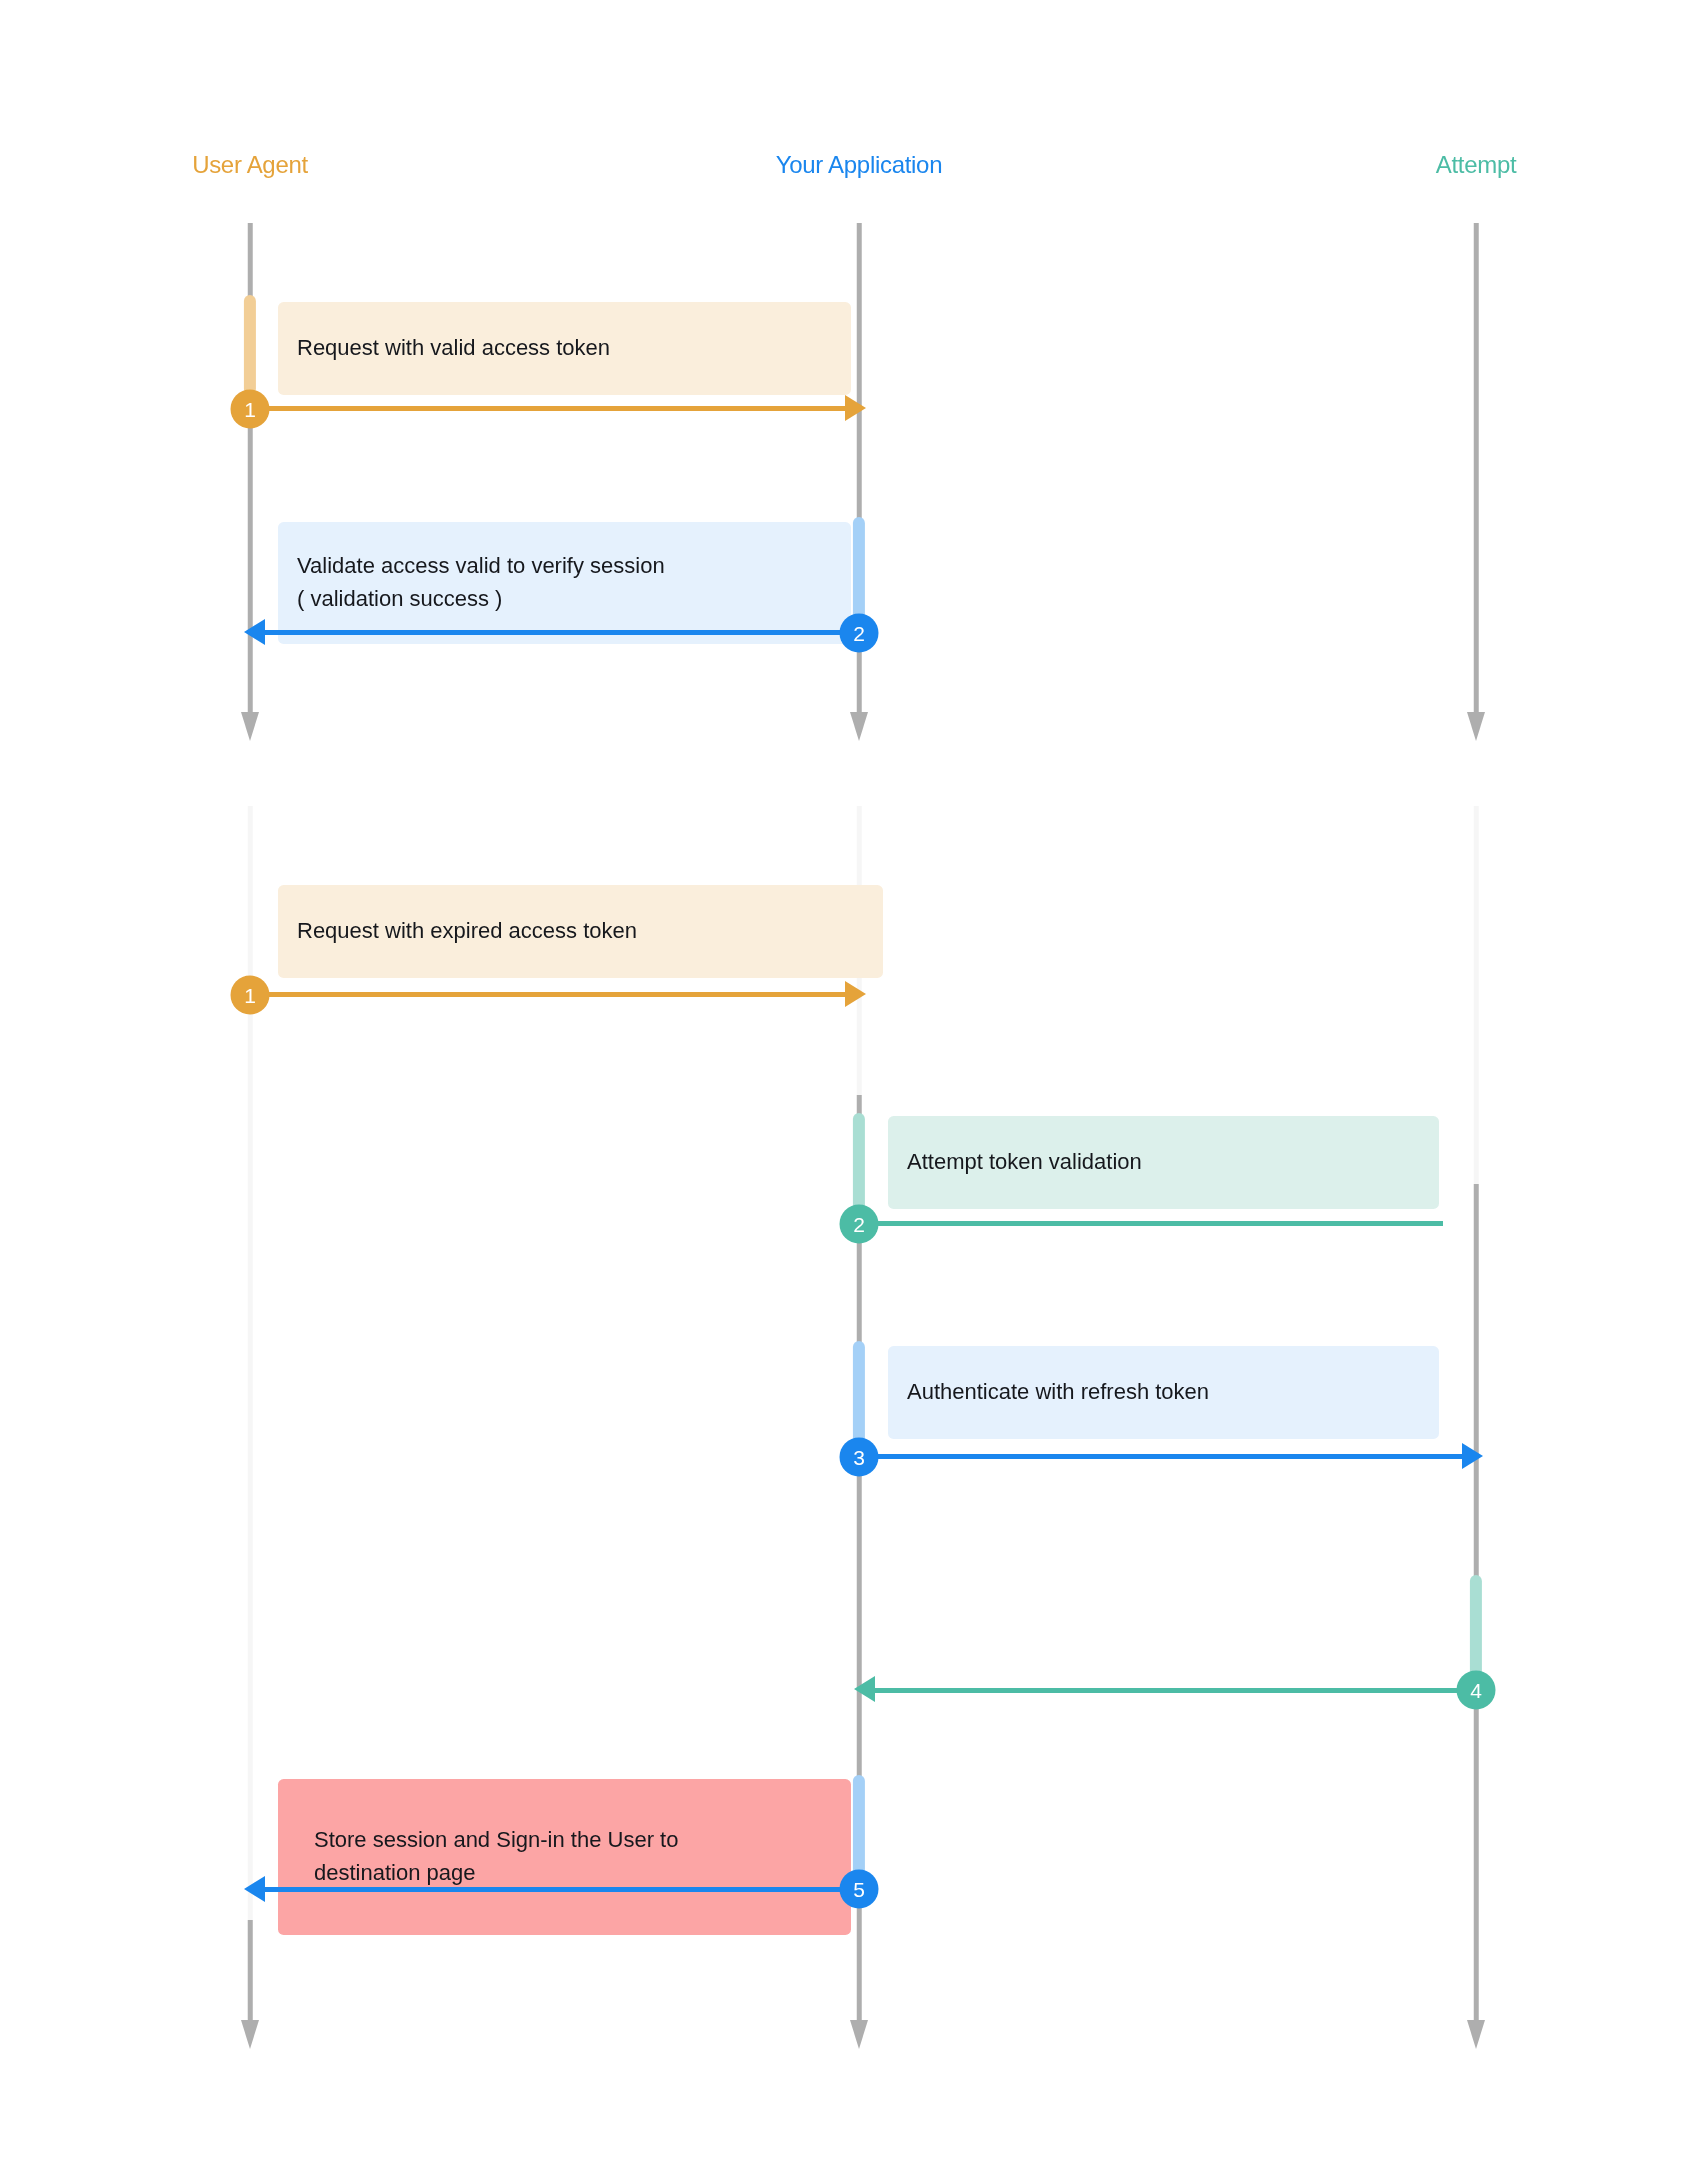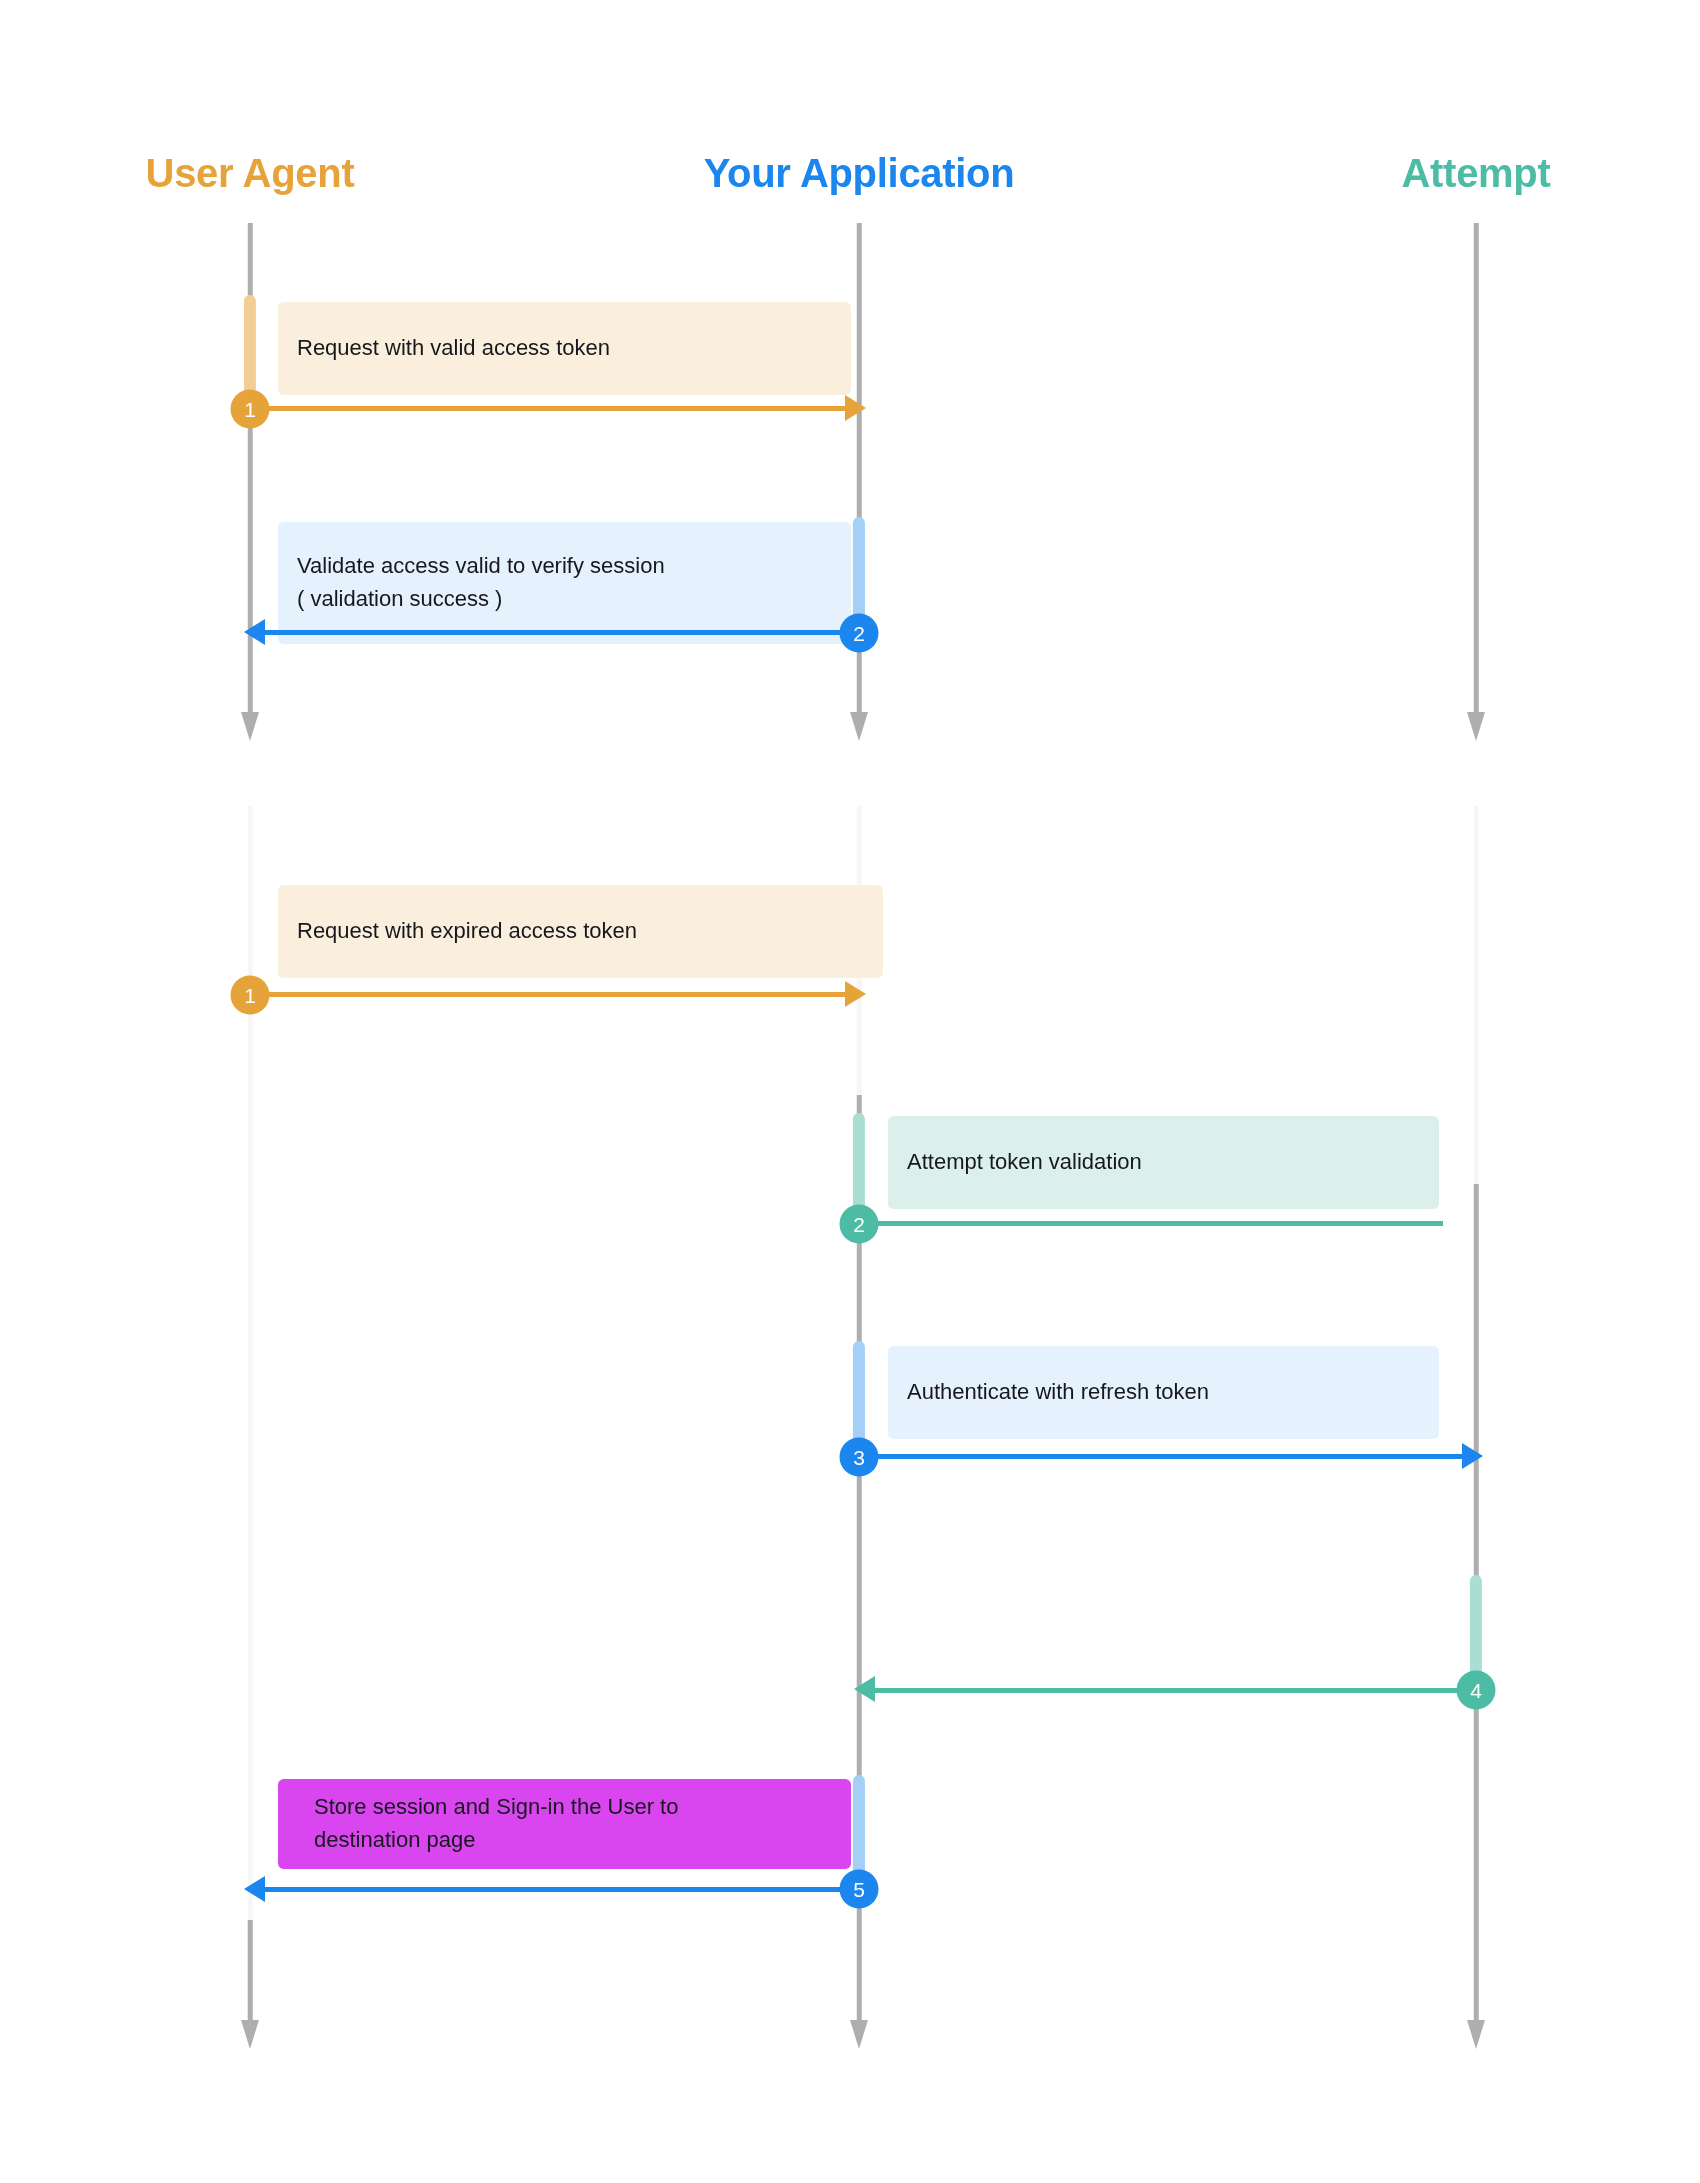--- a/index.html
+++ b/index.html
@@ -16,22 +16,22 @@
     position: relative;
     width: 1700px;
     height: 2183px;
     background: #ffffff;
     overflow: hidden;
   }
 
   
   .participant-label {
     position: absolute;
-    font-size: 40px;
-    font-weight: bold;
+    font-size: 24px;
+    font-weight: normal;
     letter-spacing: -0.3px;
     white-space: nowrap;
     transform: translateX(-50%);
     line-height: 1;
   }
 
   
   .lifeline {
     position: absolute;
     width: 4.5px;
@@ -206,21 +206,21 @@
   <div class="activation" style="left:1476px; top:1575px; height:111px; background:#A9DED3;"></div>
 
 
   <div class="msg-line" style="left:875px; top:1688px; width:601px; background:#4CBCA5;"></div>
   <div class="msg-head left" style="left:854px; top:1676px; border-right-color:#4CBCA5;"></div>
 
   <div class="badge" style="left:1476px; top:1690px; background:#4CBCA5;">4</div>
 
   <div class="activation" style="left:859px; top:1775px; height:111px; background:#A4D0F7;"></div>
 
-  <div class="note" style="left:278px; top:1779px; width:573px; height:90px; background:#d946ef;padding-left:36px;">
+  <div class="note" style="left:278px; top:1779px; width:573px; height:156px; background:#fca5a5;padding-left:36px;">
     <div class="note-line">Store session and Sign-in the User to</div>
     <div class="note-line">destination page</div>
   </div>
 
   <div class="msg-line" style="left:265px; top:1887px; width:593px; background:#1A86EE;"></div>
   <div class="msg-head left" style="left:244px; top:1876px; border-right-color:#1A86EE;"></div>
 
   <div class="badge" style="left:859px; top:1889px; background:#1A86EE;">5</div>
 
 </div>

